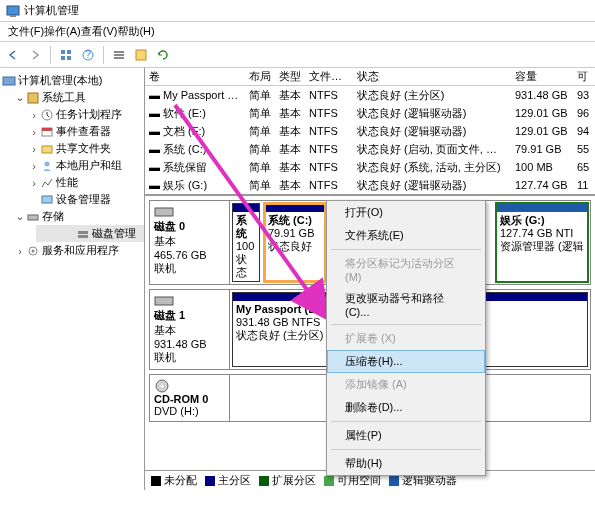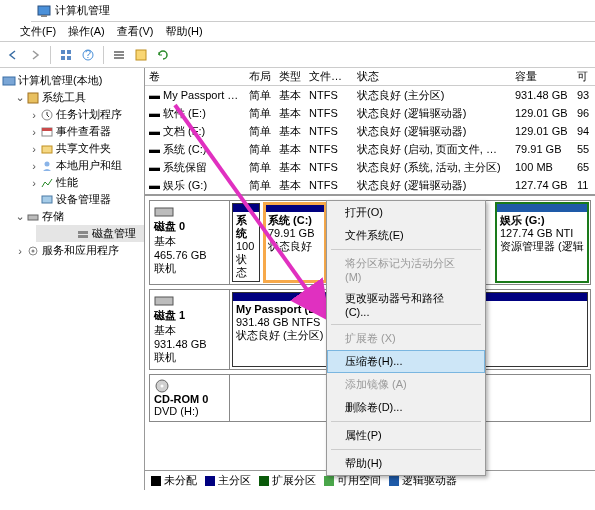--- a/index.html
+++ b/index.html
@@ -1,20 +1,20 @@
 <!DOCTYPE html>
 <html><head>
 <meta charset="utf-8">
 <style>
 * { margin: 0; padding: 0; box-sizing: border-box; font-family: "Microsoft YaHei", SimSun, Arial, sans-serif; font-size: 11px; }
 body { background: #fff; width: 595px; height: 510px; overflow: hidden; position: relative; }
-.titlebar { height: 22px; display: flex; align-items: center; padding: 2px 6px; border-bottom: 1px solid #ccc; margin-left: 31px; }
+.titlebar { height: 22px; display: flex; align-items: center; padding: 2px 6px; border-bottom: 1px solid #ccc; }
 .titlebar .icon { width: 14px; height: 14px; margin-right: 4px; }
 .titlebar .title { color: #000; }
-.menubar { height: 20px; display: flex; align-items: center; padding: 0 20px; border-bottom: 1px solid #ccc; gap: 12px; }
+.menubar { height: 20px; display: flex; align-items: center; padding: 0 8px; border-bottom: 1px solid #ccc; }
 .menubar span { color: #000; }
 .toolbar { height: 26px; display: flex; align-items: center; padding: 2px 4px; border-bottom: 1px solid #ccc; gap: 4px; }
 .tb-btn { width: 18px; height: 18px; display: flex; align-items: center; justify-content: center; }
 .divider { width: 1px; height: 18px; background: #ccc; margin: 0 2px; }
 .main { display: flex; height: calc(100% - 88px); }
 .tree { width: 145px; border-right: 1px solid #999; padding: 4px 0; overflow: hidden; }
 .tree-item { display: flex; align-items: center; padding: 1px 2px; white-space: nowrap; }
 .tree-item .tw { width: 12px; text-align: center; color: #555; }
 .tree-item .ic { width: 14px; height: 14px; margin-right: 2px; display: inline-flex; align-items: center; justify-content: center; }
 .tree-item.sel { background: #e5e5e5; margin-left: 36px; }

